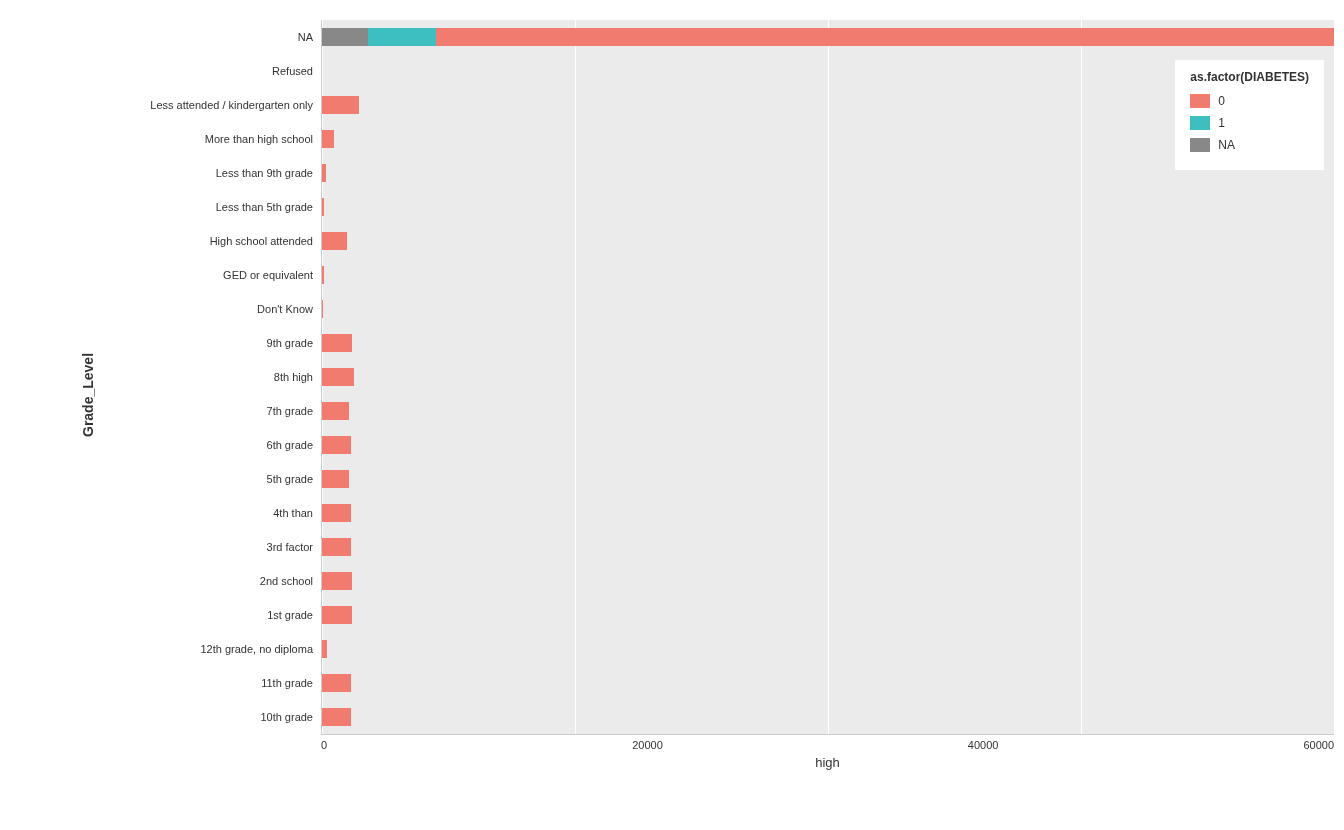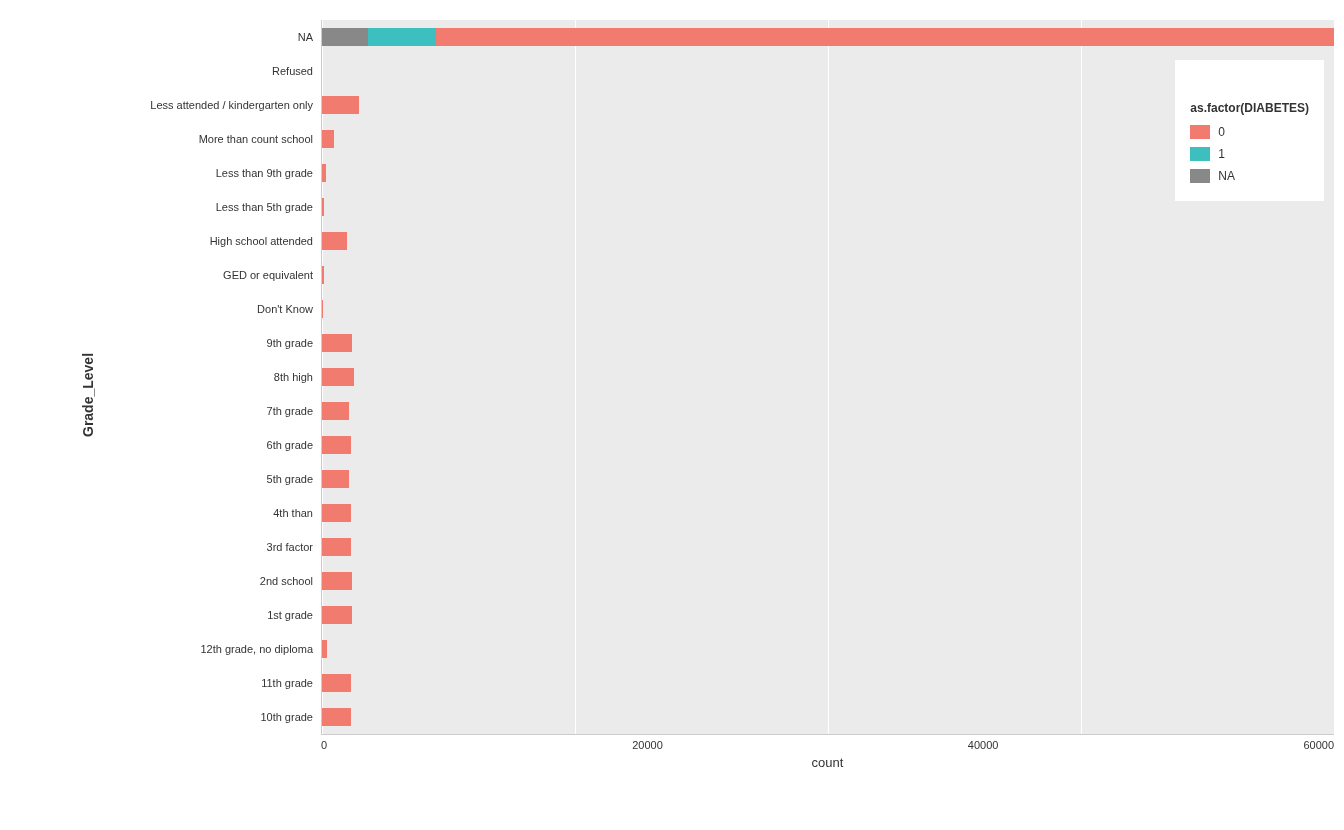--- a/index.html
+++ b/index.html
@@ -125,21 +125,20 @@
       border: none;
       padding: 10px 15px;
       font-size: 12px;
       color: #333;
     }
     .legend-title {
       font-size: 12px;
       font-weight: bold;
       margin-bottom: 10px;
       color: #333;
-      margin-top: 31px;
     }
     .legend-item {
       display: flex;
       align-items: center;
       margin-bottom: 8px;
     }
     .legend-color {
       width: 20px;
       height: 14px;
       margin-right: 8px;
@@ -157,21 +156,21 @@
 
   <div class="y-axis-label">Grade_Level</div>
 
   <div class="chart-main">
     <div class="plot-with-yaxis">
 
       <div class="y-labels" id="y-labels-container">
           <div class="y-label">NA</div>
           <div class="y-label">Refused</div>
           <div class="y-label">Less attended / kindergarten only</div>
-          <div class="y-label">More than count school</div>
+          <div class="y-label">More than high school</div>
           <div class="y-label">Less than 9th grade</div>
           <div class="y-label">Less than 5th grade</div>
           <div class="y-label">High school attended</div>
           <div class="y-label">GED or equivalent</div>
           <div class="y-label">Don't Know</div>
           <div class="y-label">9th grade</div>
           <div class="y-label">8th high</div>
           <div class="y-label">7th grade</div>
           <div class="y-label">6th grade</div>
           <div class="y-label">5th grade</div>
@@ -258,21 +257,21 @@
         </div>
     </div>
 
     <div class="x-axis-area">
       <div class="x-ticks" id="x-ticks-container">
           <div class="x-tick">0</div>
           <div class="x-tick">20000</div>
           <div class="x-tick">40000</div>
           <div class="x-tick">60000</div>
         </div>
-      <div class="x-axis-label">count</div>
+      <div class="x-axis-label">high</div>
     </div>
   </div>
 
   <div class="legend">
     <div class="legend-title">as.factor(DIABETES)</div>
     <div id="legend-items-container">
         <div class="legend-item">
           <div class="legend-color" style="background-color: rgb(240, 123, 110);"></div>
           <span class="legend-label">0</span>
         </div>

